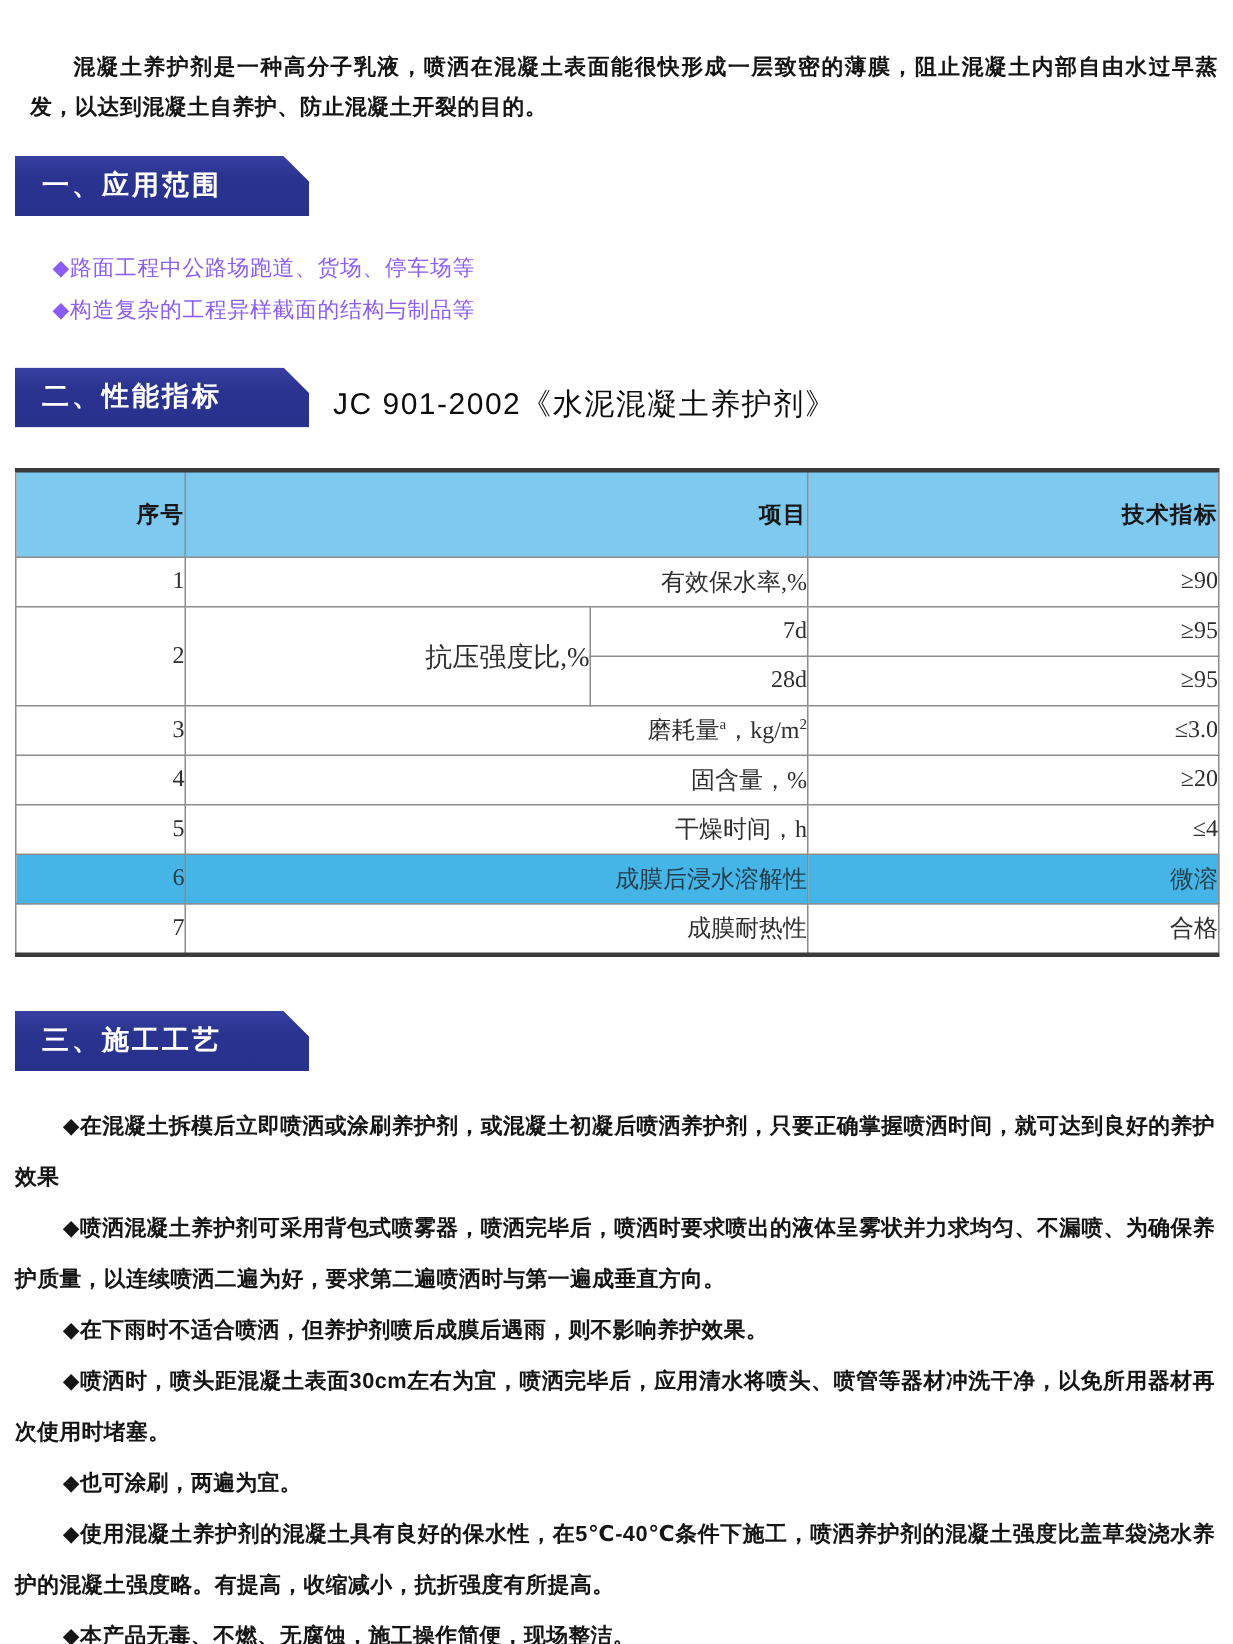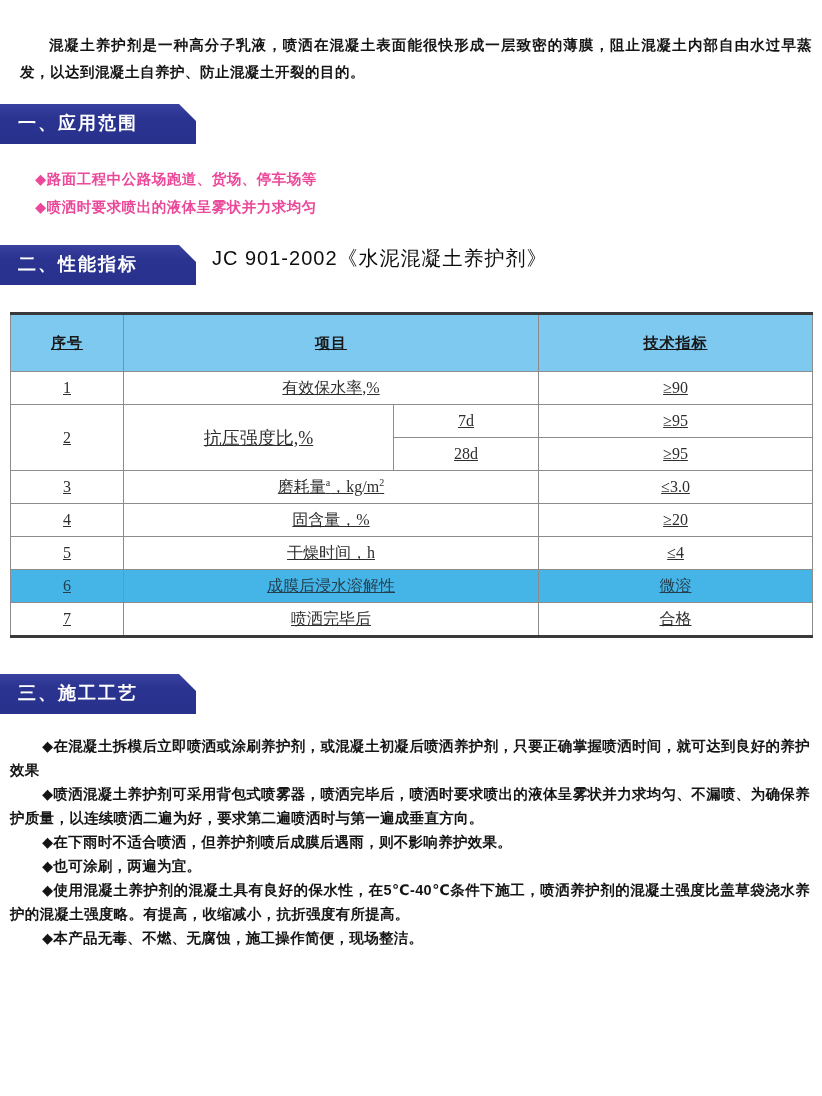--- a/index.html
+++ b/index.html
@@ -10,73 +10,73 @@
   }
   
   .intro{
     margin:32px 10px 0 20px;
     font-size:14.5px;line-height:27px;
     text-indent:2em;color:#151515;font-weight:600;
     letter-spacing:0.5px;text-align:justify;
   }
   
   .banner{
-    width:196px;box-sizing:border-box;
+    margin-left:10px;width:196px;box-sizing:border-box;
     background:linear-gradient(180deg,#38419f 0%,#2a3390 35%,#28318c 100%);
     color:#ffffff;font-size:18px;font-weight:600;letter-spacing:2px;
     padding:7px 24px 9px 18px;
     clip-path:polygon(0 0,calc(100% - 17px) 0,100% 17px,100% 100%,0 100%);
   }
   .b1{margin-top:18px;}
-  .s2row{display:flex;margin-top:24px;}
+  .s2row{display:flex;align-items:flex-end;margin-top:24px;}
   .std-title{
     margin:0 0 2px 16px;font-size:20px;font-weight:400;color:#0d0d0d;
     letter-spacing:1px;
   }
   
   .bullets1{margin:22px 0 0 35px;}
-  .bullets1 .li{font-size:14.5px;line-height:27.5px;font-weight:700;color:#ec4899;letter-spacing:0.5px;}
+  .bullets1 .li{font-size:14.5px;line-height:27.5px;font-weight:400;color:#8b5cf6;letter-spacing:0.5px;}
   
   table.spec{
     margin:27px 10px 0 10px;width:802px;table-layout:fixed;
     border-collapse:collapse;
     font-family:"Liberation Serif","DejaVu Serif",serif;
     border-top:3px solid #3a3a3a;border-bottom:3px solid #3a3a3a;
   }
   table.spec th,table.spec td{
-    border:1px solid #8c8c8c;text-align:center;padding:0;text-decoration:underline;
+    border:1px solid #8c8c8c;text-align:right;padding:0;
   }
   table.spec th{
     background:#7dc9f0;height:56px;
     font-family:"Liberation Sans","DejaVu Sans",sans-serif;
     font-size:15px;font-weight:700;color:#171717;letter-spacing:1px;
   }
   table.spec td{height:32px;font-size:16px;color:#2e2e2e;}
   tr.hl td{background:#45b5e8;color:#24404f;}
   .sup{vertical-align:super;font-size:10px;line-height:0;}
   
   .paras{margin:20px 12px 0 10px;}
   .paras p{
-    margin:0;font-size:14.5px;line-height:24px;font-weight:600;
+    margin:0;font-size:14.5px;line-height:34px;font-weight:600;
     color:#151515;text-indent:2.2em;text-align:justify;letter-spacing:0.3px;
   }
   .b3{margin-top:36px;}
 </style>
 </head>
 <body>
 
 <p class="intro">混凝土养护剂是一种高分子乳液，喷洒在混凝土表面能很快形成一层致密的薄膜，阻止混凝土内部自由水过早蒸发，以达到混凝土自养护、防止混凝土开裂的目的。</p>
 
 <div class="banner b1">
   <span>一、应用范围</span>
 </div>
 
 <div class="bullets1">
   <div class="li">◆路面工程中公路场跑道、货场、停车场等</div>
-  <div class="li">◆喷洒时要求喷出的液体呈雾状并力求均匀</div>
+  <div class="li">◆构造复杂的工程异样截面的结构与制品等</div>
 </div>
 
 <div class="s2row">
   <div class="banner">
     <span>二、性能指标</span>
   </div>
   <div class="std-title">JC 901-2002《水泥混凝土养护剂》</div>
 </div>
 
 <table class="spec">
@@ -122,30 +122,31 @@
     <td colspan="2">干燥时间，h</td>
     <td>≤4</td>
   </tr>
   <tr class="hl">
     <td>6</td>
     <td colspan="2">成膜后浸水溶解性</td>
     <td>微溶</td>
   </tr>
   <tr>
     <td>7</td>
-    <td colspan="2">喷洒完毕后</td>
+    <td colspan="2">成膜耐热性</td>
     <td>合格</td>
   </tr>
 </tbody>
   </table>
 
 <div class="banner b3">
   <span>三、施工工艺</span>
 </div>
 
 <div class="paras">
   <p>◆在混凝土拆模后立即喷洒或涂刷养护剂，或混凝土初凝后喷洒养护剂，只要正确掌握喷洒时间，就可达到良好的养护效果</p>
   <p>◆喷洒混凝土养护剂可采用背包式喷雾器，喷洒完毕后，喷洒时要求喷出的液体呈雾状并力求均匀、不漏喷、为确保养护质量，以连续喷洒二遍为好，要求第二遍喷洒时与第一遍成垂直方向。</p>
   <p>◆在下雨时不适合喷洒，但养护剂喷后成膜后遇雨，则不影响养护效果。</p>
+  <p>◆喷洒时，喷头距混凝土表面30cm左右为宜，喷洒完毕后，应用清水将喷头、喷管等器材冲洗干净，以免所用器材再次使用时堵塞。</p>
   <p>◆也可涂刷，两遍为宜。</p>
   <p>◆使用混凝土养护剂的混凝土具有良好的保水性，在5℃-40℃条件下施工，喷洒养护剂的混凝土强度比盖草袋浇水养护的混凝土强度略。有提高，收缩减小，抗折强度有所提高。</p>
   <p>◆本产品无毒、不燃、无腐蚀，施工操作简便，现场整洁。</p>
 </div>
 
 </body></html>

